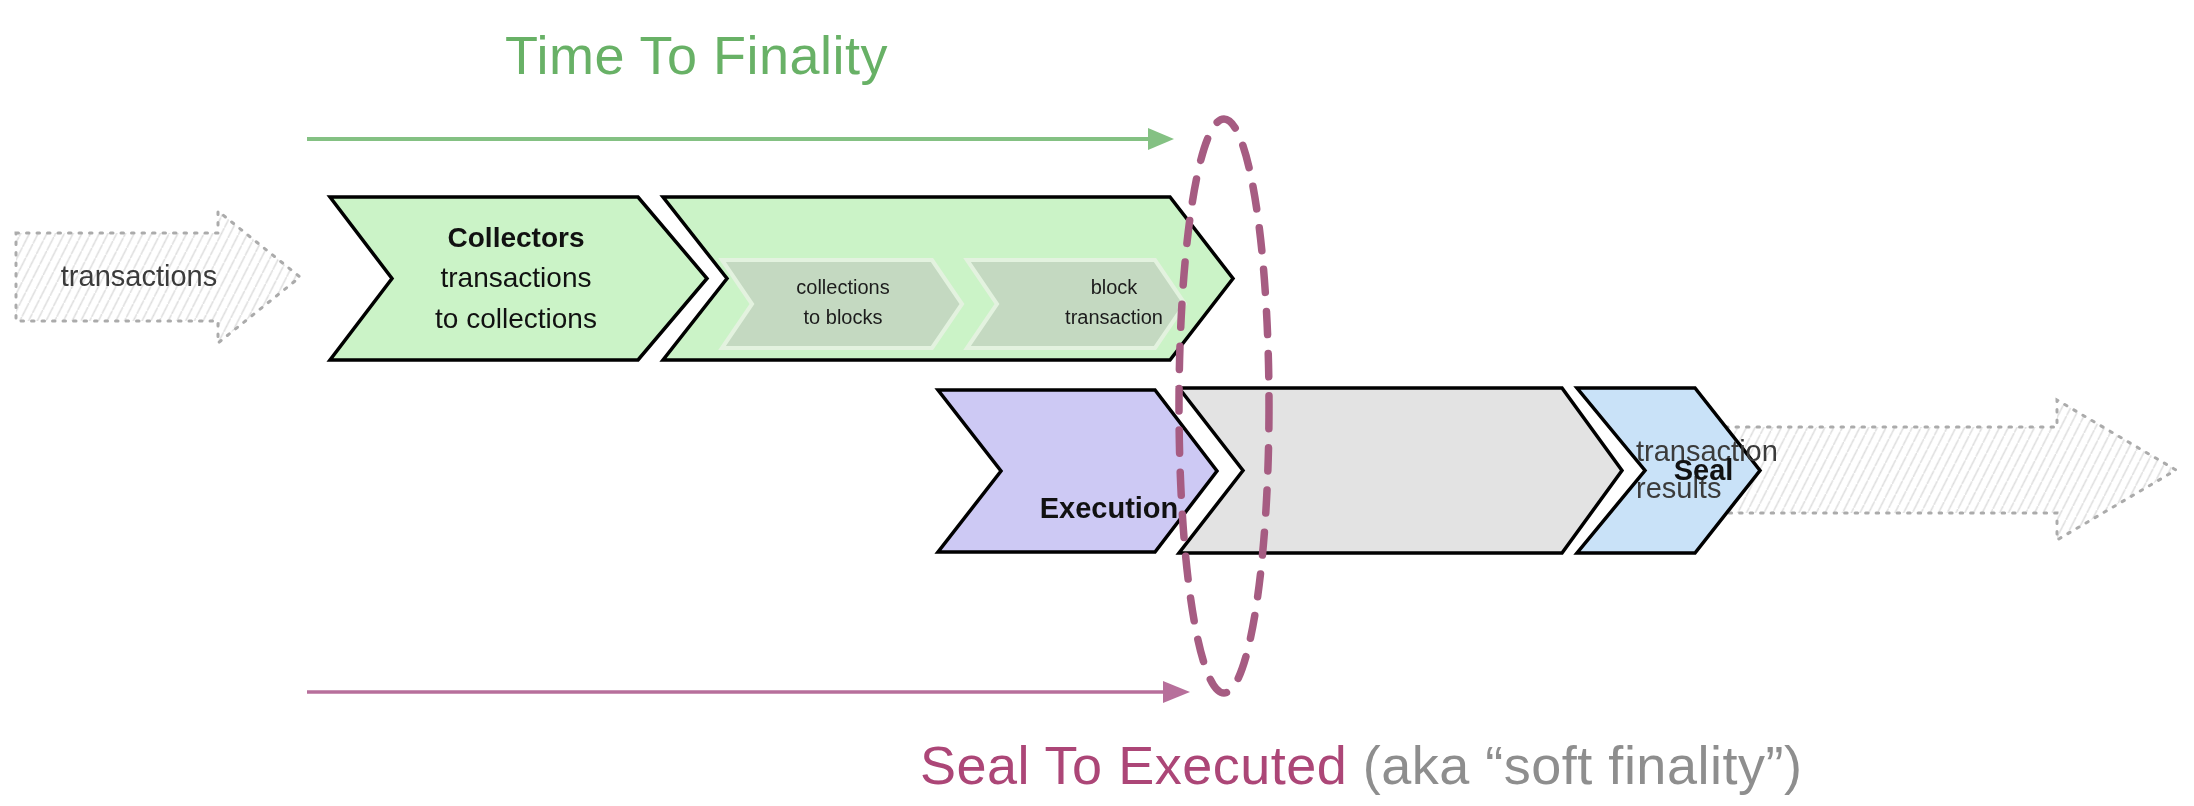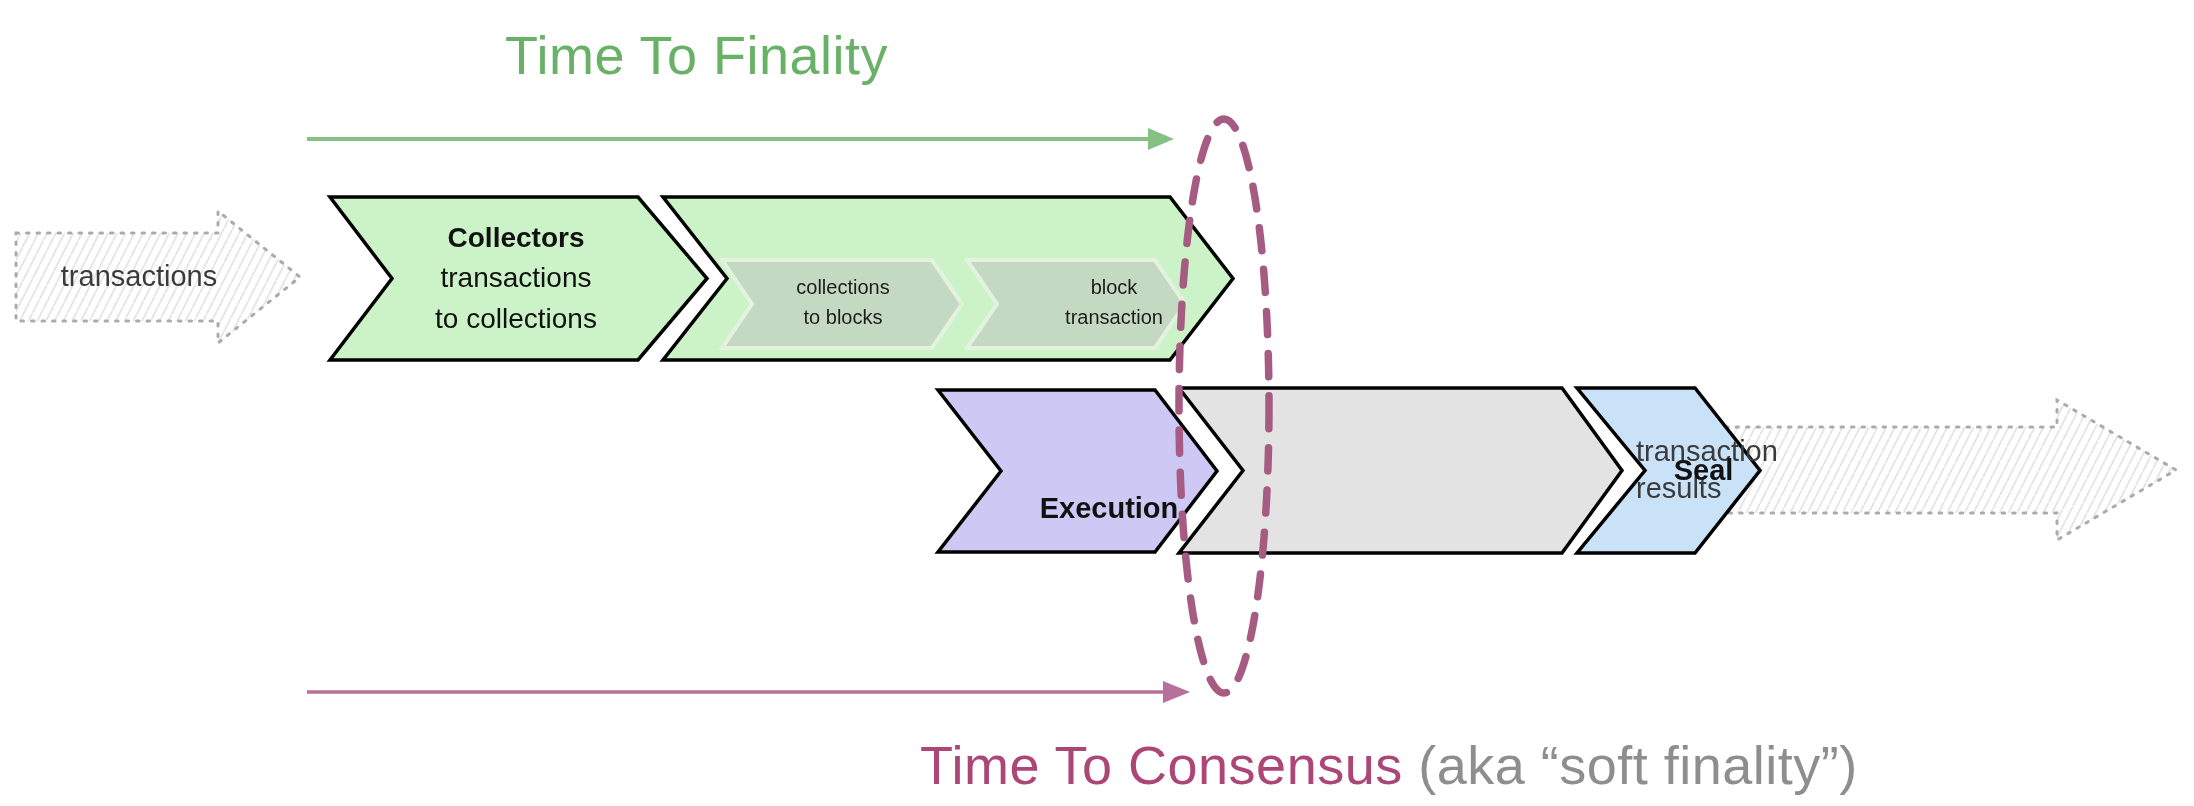--- a/index.html
+++ b/index.html
@@ -65,21 +65,21 @@
       <line x1="307" y1="692" x2="1163" y2="692" stroke="#b76f9b" stroke-width="3.5"></line>
       <polygon points="1163,681 1163,703 1190,692" fill="#b76f9b"></polygon>
     </g>
 
     <ellipse cx="1224" cy="406" rx="45" ry="287" fill="none" stroke="#a65c82" stroke-width="7.5" stroke-dasharray="23 19" stroke-linecap="round"></ellipse>
   </svg>
 
   <div id="finality-title" class="big-title">Time To Finality</div>
 
   <div id="executed-title" class="big-title">
-    <span id="executed-main">Time To Consensus</span><span id="executed-suffix"> (aka “soft finality”)</span>
+    <span id="executed-main">Seal To Executed</span><span id="executed-suffix"> (aka “soft finality”)</span>
   </div>
 
   <div id="input-label" class="label sketch-text">
     <span>transactions</span>
   </div>
   <div id="output-label" class="label sketch-text">
     <span>transaction</span>
     <span>results</span>
   </div>
 

